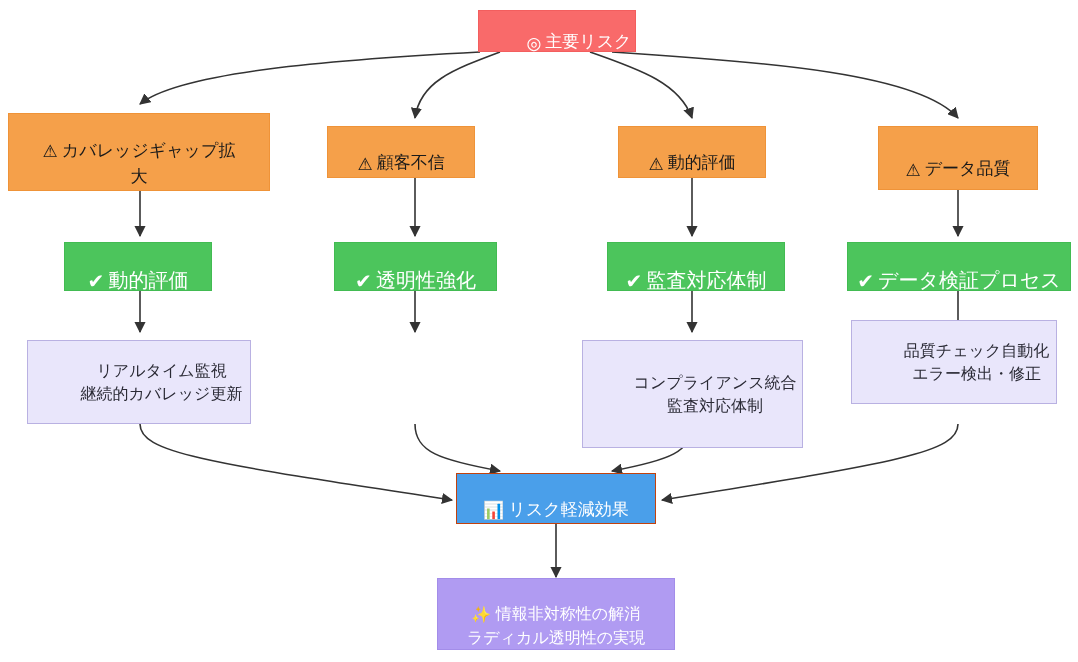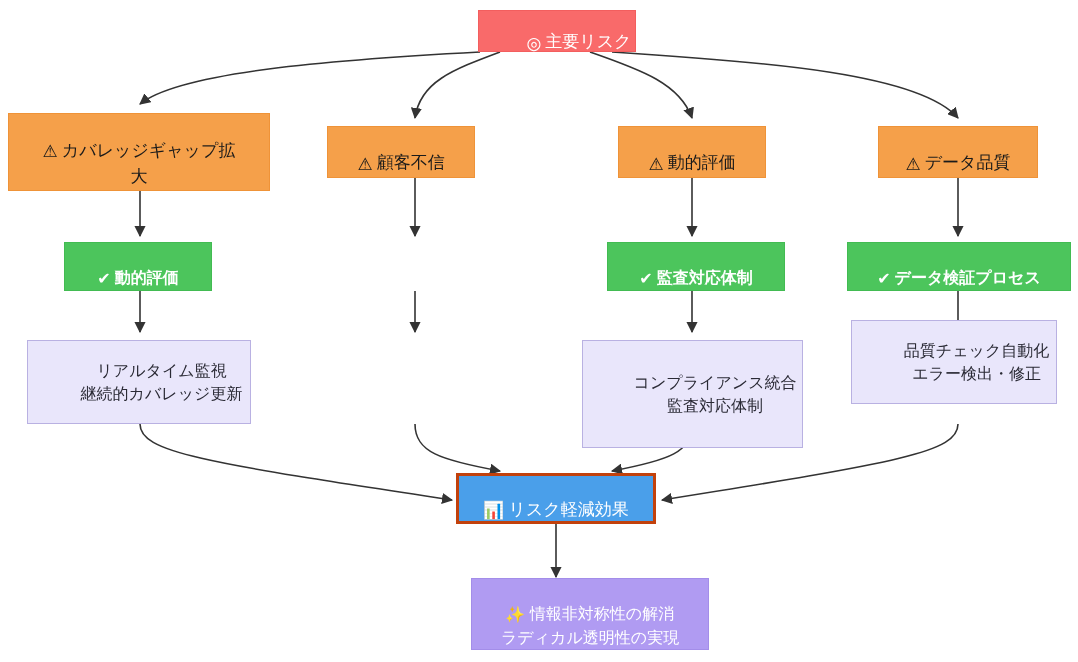--- a/index.html
+++ b/index.html
@@ -50,33 +50,32 @@
   .n-warn{
     background:#f5a04a;
     border:1px solid #ef9338;
     color:#1a1a1a;
     font-size:17px;
   }
   .n-ok{
     background:#4cc55c;
     border:1px solid #42bb52;
     color:#ffffff;
-    font-size:16px;
-    font-weight:bold;
+    font-size:20px;
   }
   .n-detail{
     background:#e9e6fb;
     border:1px solid #b9b1e2;
     color:#2a2a35;
     font-size:16px;
     padding-left:45px;
   }
   .n-effect{
     background:#4a9fea;
-    border:3px solid #c2410c;
+    border:1px solid #c2410c;
     color:#ffffff;
     font-size:17px;
   }
   .n-goal{
     background:#b09bf2;
     border:1px solid #a38de9;
     color:#ffffff;
     font-size:16px;
   }
 </style>
@@ -135,32 +134,37 @@
       <span class="ico">⚠</span><span>顧客不信</span>
     </span>
   </div>
 
   <div class="node n-warn" style="left:618px;top:126px;width:148px;height:52px;">
     <span class="label">
       <span class="ico">⚠</span><span>動的評価</span>
     </span>
   </div>
 
-  <div class="node n-warn" style="left:878px;top:126px;width:160px;height:52px;">
+  <div class="node n-warn" style="left:878px;top:126px;width:160px;height:64px;">
     <span class="label">
       <span class="ico">⚠</span><span>データ品質</span>
     </span>
   </div>
 
   <div class="node n-ok" style="left:64px;top:242px;width:148px;height:49px;">
     <span class="label">
       <span class="ico">✔</span><span>動的評価</span>
     </span>
   </div>
 
+  <div class="node n-ok" style="left:334px;top:242px;width:163px;height:49px;">
+    <span class="label">
+      <span class="ico">✔</span><span>透明性強化</span>
+    </span>
+  </div>
 
   <div class="node n-ok" style="left:607px;top:242px;width:178px;height:49px;">
     <span class="label">
       <span class="ico">✔</span><span>監査対応体制</span>
     </span>
   </div>
 
   <div class="node n-ok" style="left:847px;top:242px;width:224px;height:49px;">
     <span class="label">
       <span class="ico">✔</span><span>データ検証プロセス</span>
@@ -182,20 +186,20 @@
     <span class="label">品質チェック自動化
 エラー検出・修正</span>
   </div>
 
   <div class="node n-effect" style="left:456px;top:473px;width:200px;height:51px;">
     <span class="label">
       <span class="ico">📊</span><span>リスク軽減効果</span>
     </span>
   </div>
 
-  <div class="node n-goal" style="left:437px;top:578px;width:238px;height:72px;margin-left:34px;">
+  <div class="node n-goal" style="left:437px;top:578px;width:238px;height:72px;">
     <span class="label">
       <span class="ico">✨</span><span>情報非対称性の解消
 ラディカル透明性の実現</span>
     </span>
   </div>
 
 </div>
 
 </body></html>

